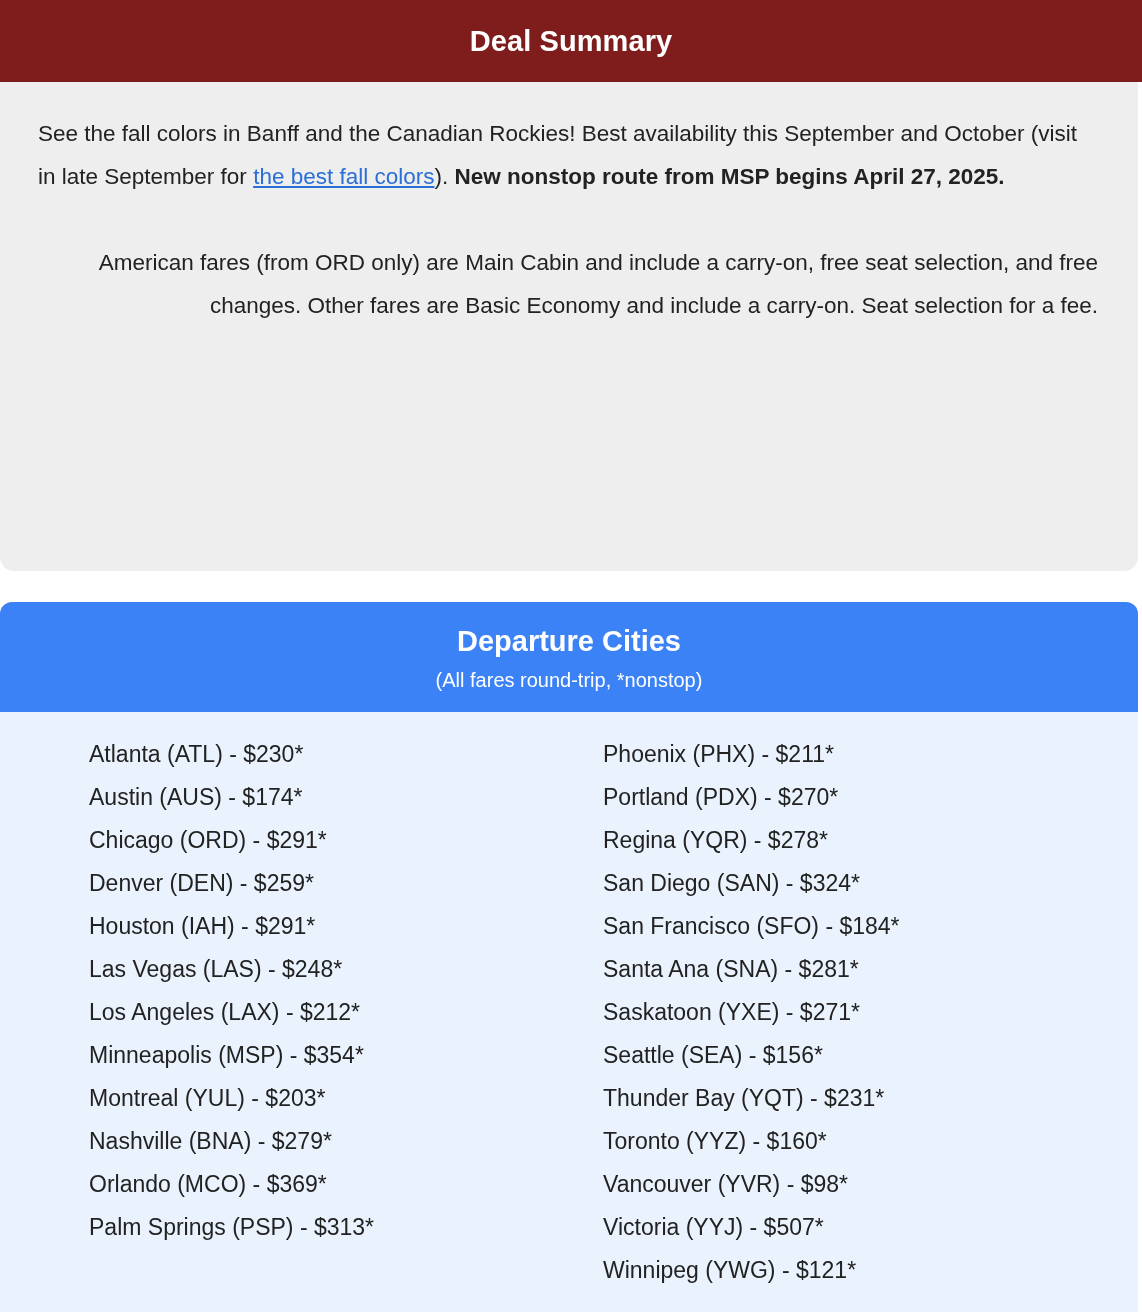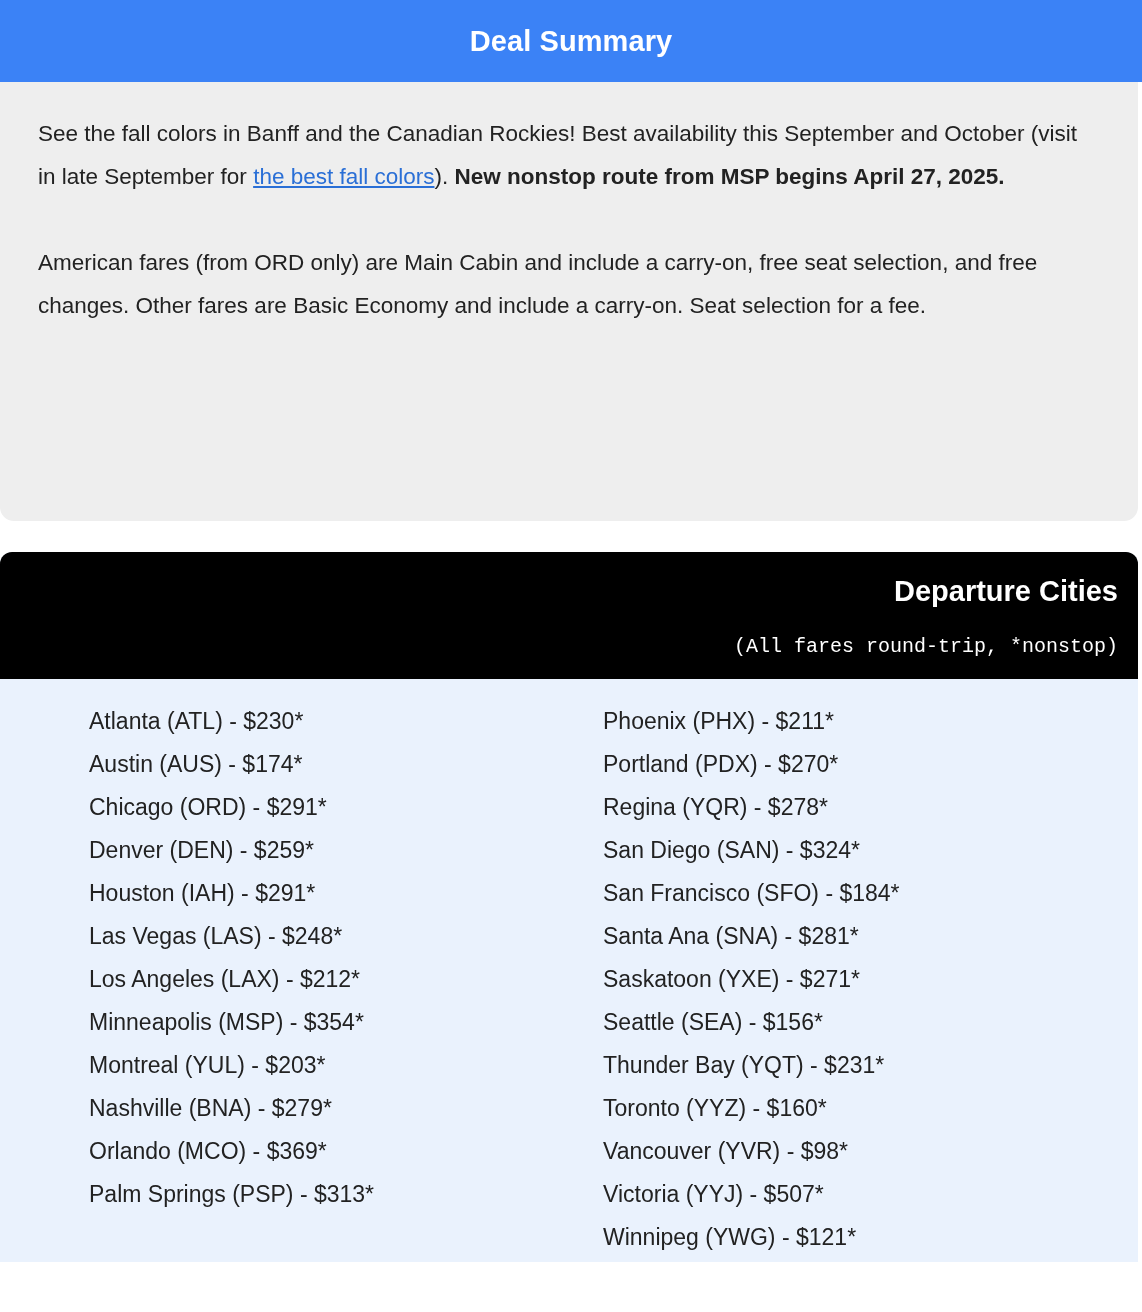--- a/index.html
+++ b/index.html
@@ -11,88 +11,88 @@
     width: 1142px;
     height: 1312px;
     overflow: hidden;
     font-family: "Liberation Sans", sans-serif;
     -webkit-font-smoothing: antialiased;
   }
 
   
   .deal-header {
     height: 82px;
-    background: #3b82f6;
+    background: #7f1d1d;
     display: flex;
     align-items: center;
     justify-content: center;
   }
   .deal-header-title {
     color: #ffffff;
     font-size: 29px;
     font-weight: bold;
     letter-spacing: 0.1px;
   }
 
   
   .summary-panel {
     background: #eeeeee;
     border-bottom-left-radius: 14px;
     border-bottom-right-radius: 14px;
     margin-right: 4px;
     padding: 30px 40px 34px 38px;
     box-sizing: border-box;
-    height: 439px;
+    height: 489px;
   }
   .summary-panel p {
     margin: 0;
     color: #222222;
     font-size: 22.5px;
     line-height: 43px;
   }
   .summary-panel p + p {
     margin-top: 43px;
+    text-align: right;
   }
   .summary-panel b {
     font-weight: bold;
   }
   .summary-panel a {
     color: #2a6fd6;
     text-decoration: underline;
   }
 
   
   .departure-card {
     margin-top: 31px;
     margin-right: 4px;
     background: #eaf2fd;
     border-top-left-radius: 12px;
     border-top-right-radius: 12px;
     overflow: hidden;
     min-height: 710px;
   }
   .departure-header {
-    background: #000000;
+    background: #3b82f6;
     padding: 24px 20px 21px 20px;
-    text-align: right;
+    text-align: center;
   }
   .departure-title {
     display: block;
     color: #ffffff;
     font-size: 29px;
     font-weight: bold;
     line-height: 1.1;
   }
   .departure-subtitle {
     display: block;
     color: #ffffff;
     font-size: 20px;
-    margin-top: 28px;
+    margin-top: 11px;
     line-height: 1.1;
-    font-family: Liberation Mono, monospace;
   }
 
   
   .city-columns {
     display: flex;
     padding: 21px 12px 0 0;
   }
   .city-col {
     width: 50%;
     box-sizing: border-box;

